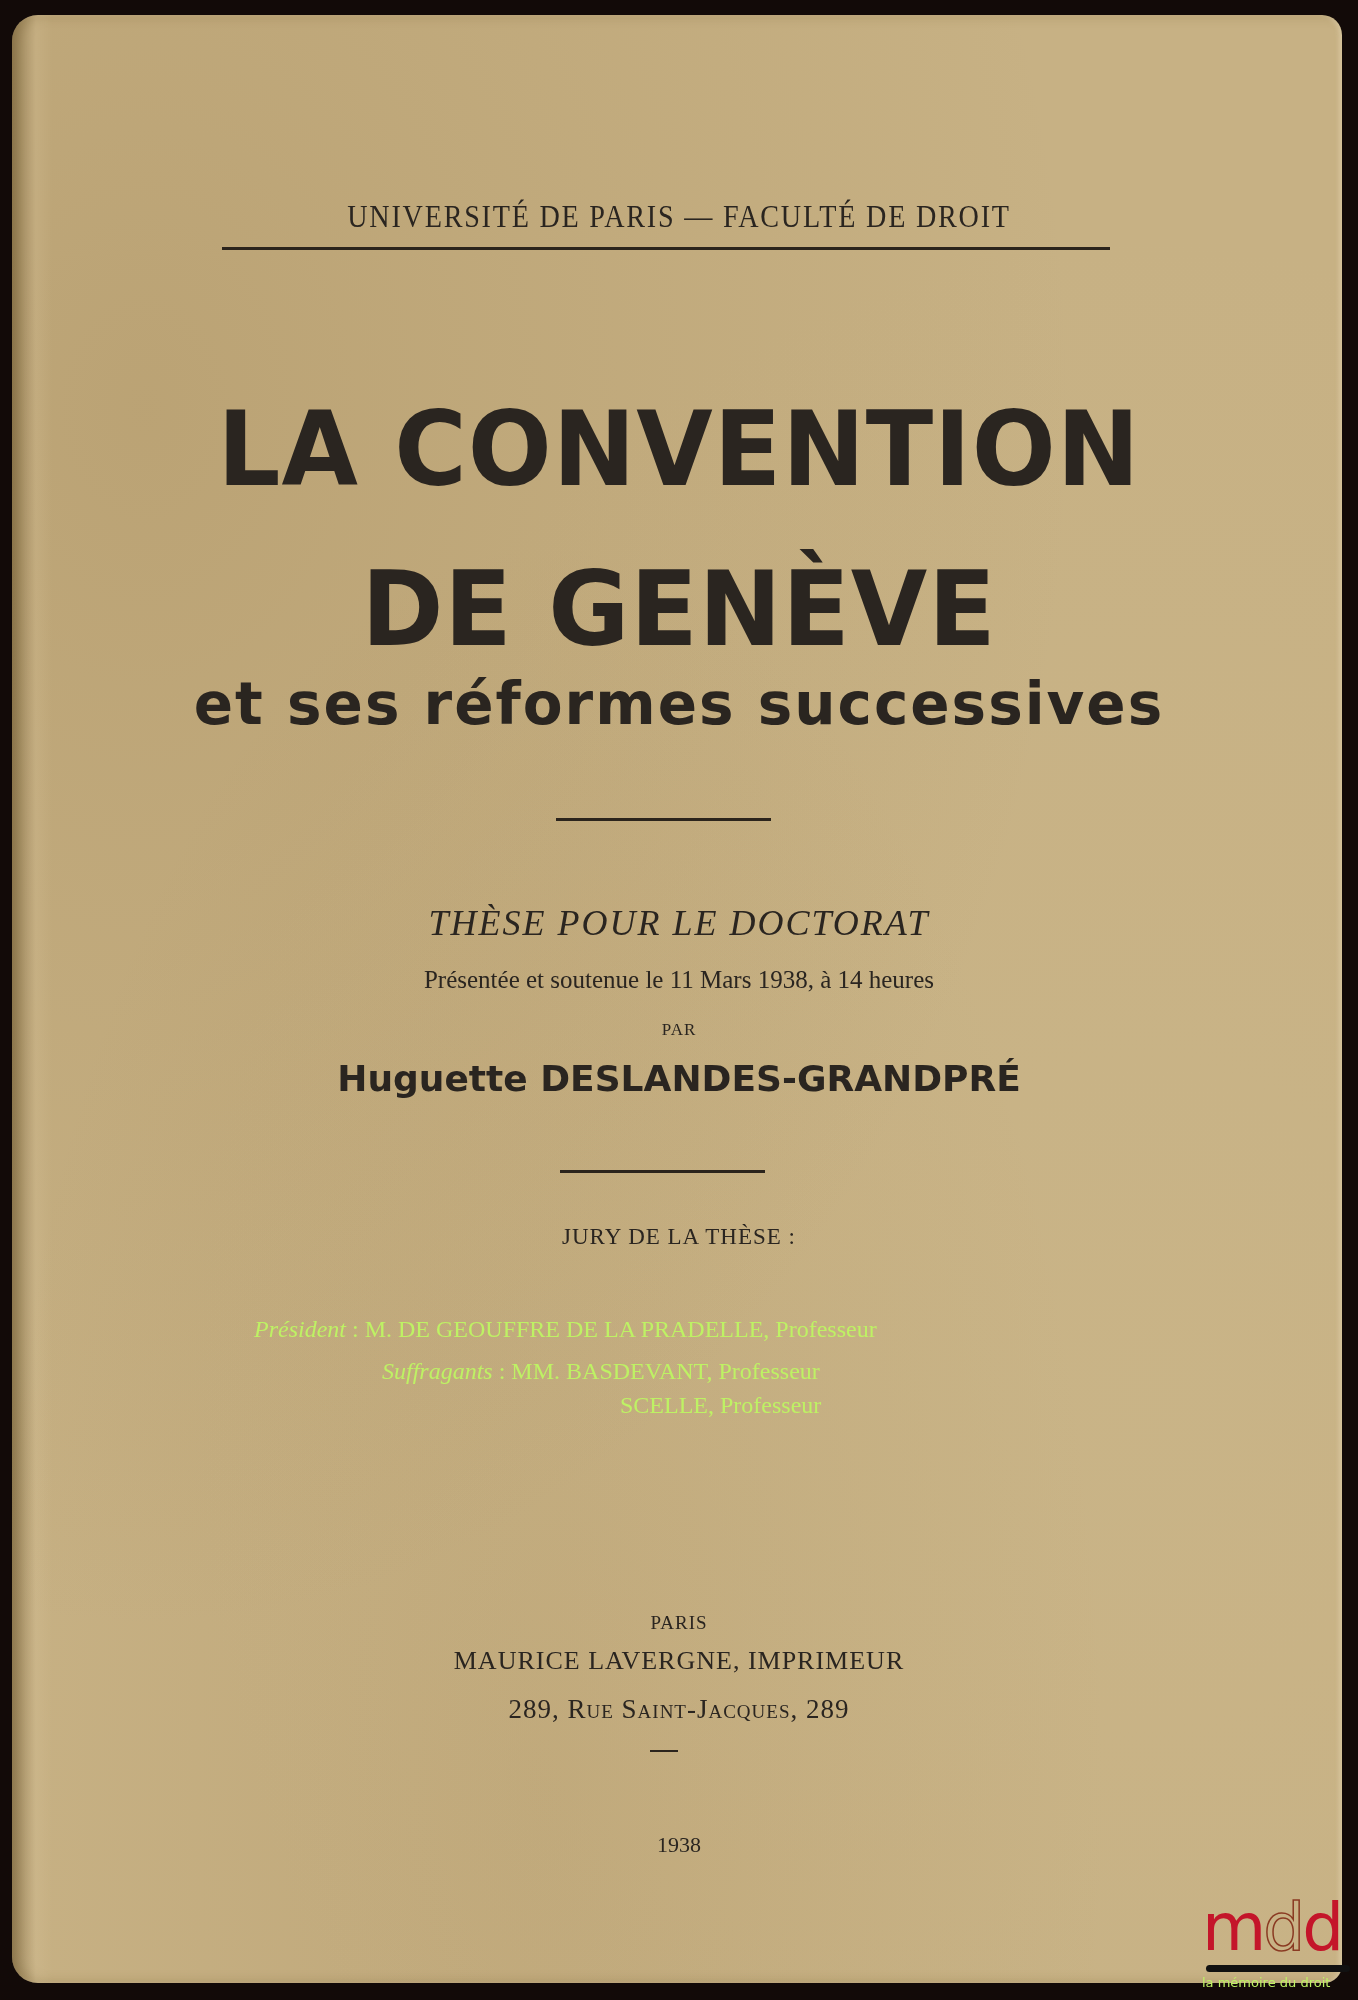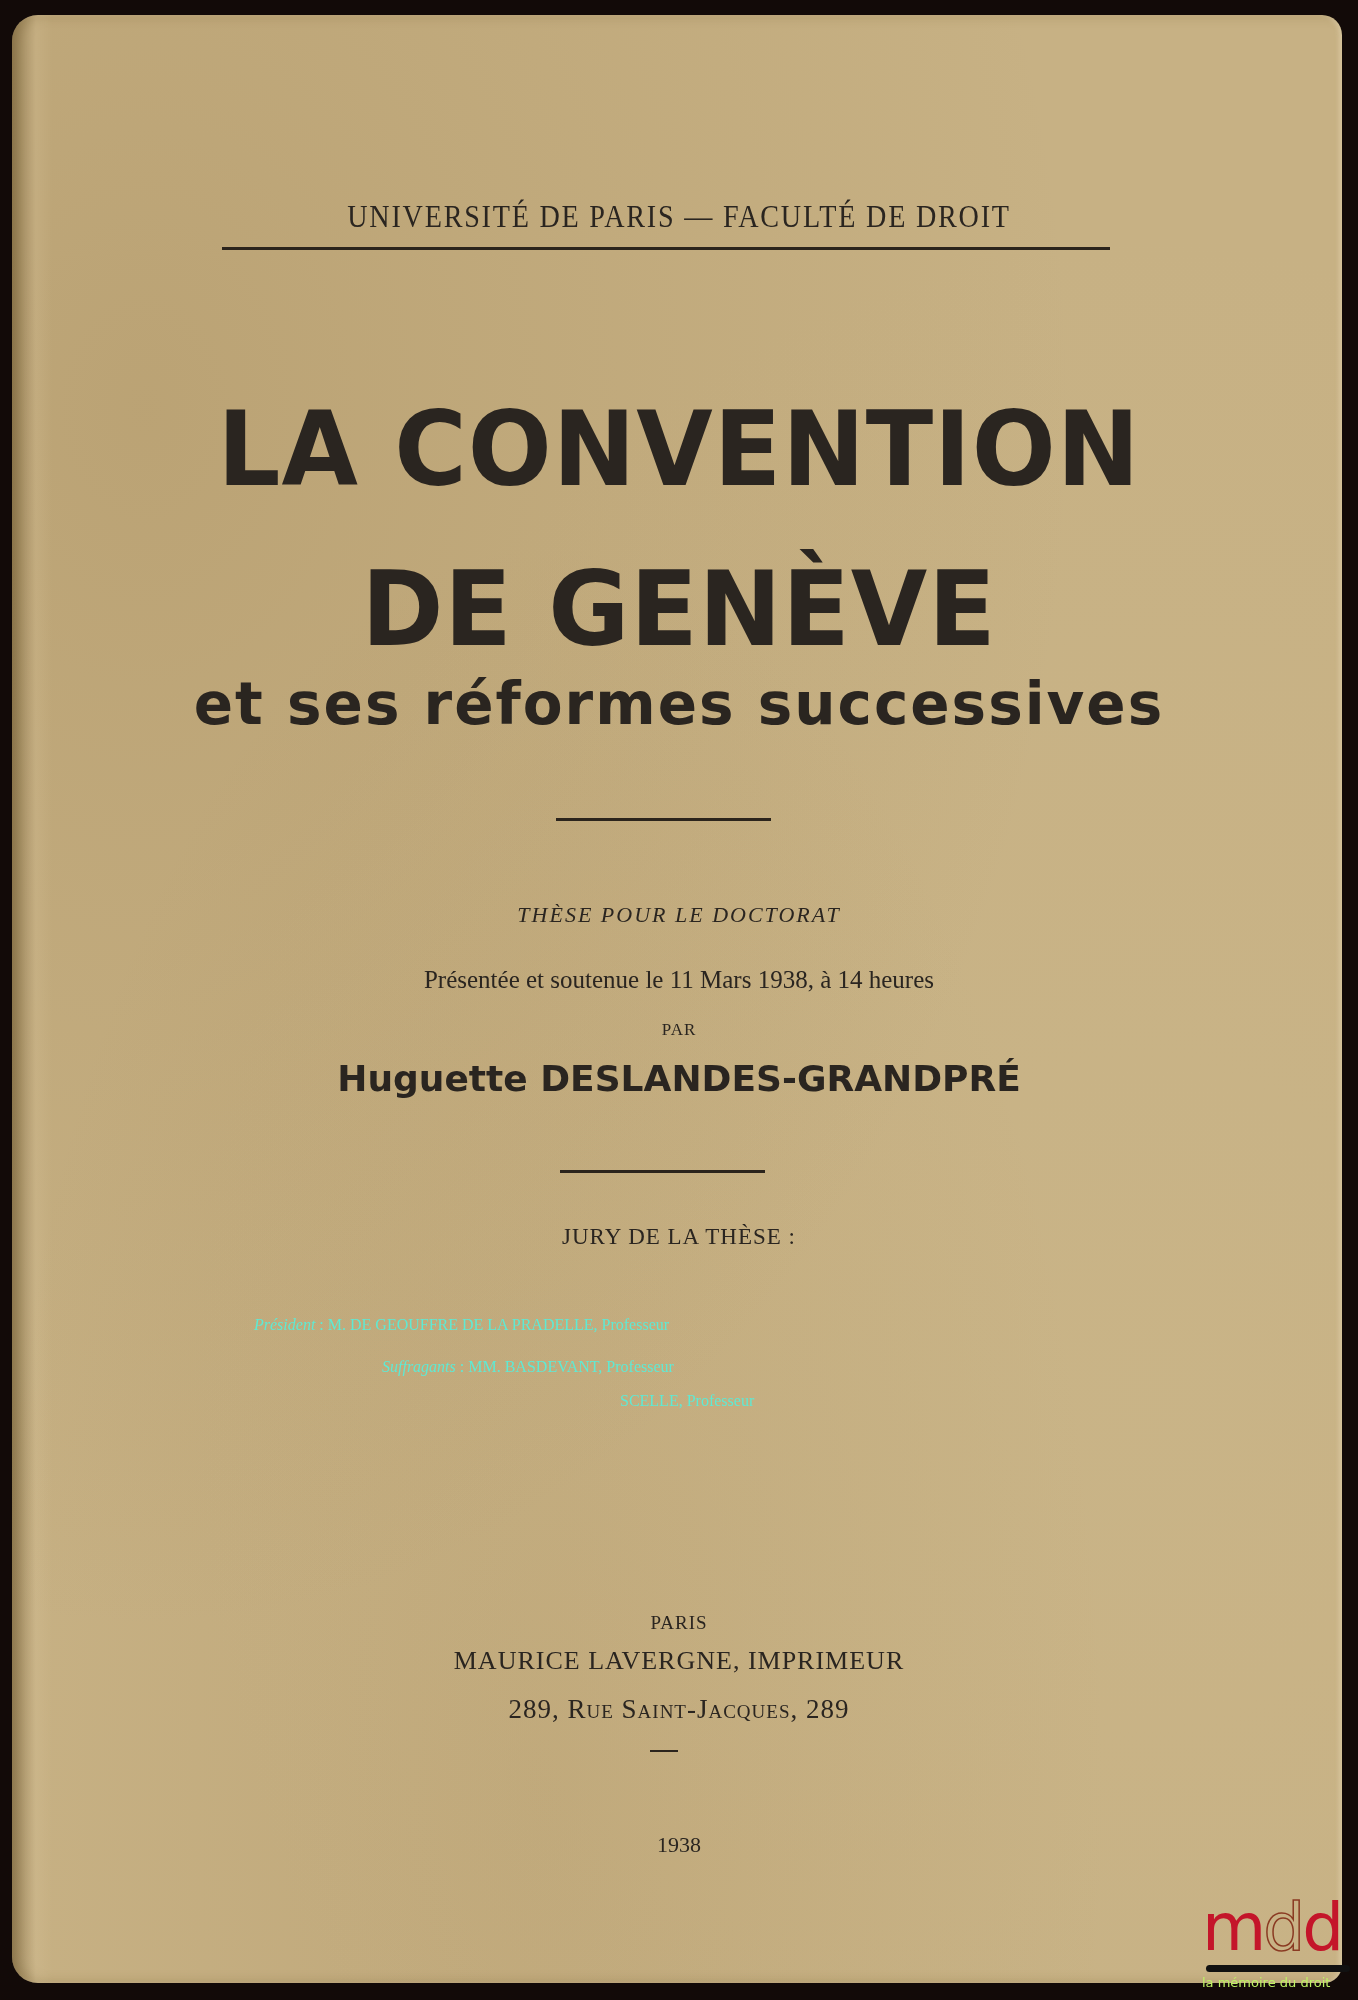--- a/index.html
+++ b/index.html
@@ -19,26 +19,26 @@
     border-radius:26px 0 0 26px; }
   .c { position:absolute; left:0; width:1358px; text-align:center; color:#2a2520; }
   .serif { font-family:"Liberation Serif", "DejaVu Serif", serif; }
   .sans { font-family:"DejaVu Sans", "Liberation Sans", sans-serif; font-weight:bold; }
   .univ { top:198px; font-size:32px; letter-spacing:2px; transform:scaleX(0.88); }
   .univ-rule { position:absolute; left:222px; top:247px; width:888px; height:3px; background:#2b241c; }
   .title1 { top:388px; font-size:104px; letter-spacing:1px; transform:scaleX(0.95); }
   .title2 { top:548px; font-size:104px; letter-spacing:1px; transform:scaleX(0.95); }
   .subtitle { top:670px; font-size:58px; letter-spacing:2px; }
   .rule { position:absolute; height:3px; background:#2b241c; }
-  .thesis { top:902px; font-size:22px; font-style:italic; letter-spacing:2px; }
+  .thesis { top:902px; font-size:36px; font-style:italic; letter-spacing:2px; }
   .presented { top:966px; font-size:25px; }
   .par { top:1020px; font-size:17px; letter-spacing:1px; }
   .author { top:1058px; font-size:36px; }
   .jury { top:1224px; font-size:23px; letter-spacing:1px; }
-  .row { position:absolute; color:#5eead4; font-size:16px; white-space:nowrap; }
+  .row { position:absolute; color:#bef264; font-size:24px; white-space:nowrap; }
   .it { font-style:italic; }
   .paris { top:1612px; font-size:19px; letter-spacing:1px; }
   .printer { top:1646px; font-size:26px; letter-spacing:1px; }
   .address { top:1694px; font-size:27px; letter-spacing:1px; }
   .sc { font-variant:small-caps; }
   .year { top:1832px; font-size:22px; }
   .logo { position:absolute; left:1202px; top:1895px; width:150px; height:105px; }
   .logo .mdd { position:absolute; left:0; top:0; font-family:"DejaVu Sans", sans-serif; font-size:66px; color:#c4152a; letter-spacing:-3px; line-height:66px; }
   .logo .mdd .mid { color:transparent; -webkit-text-stroke:1.5px #8a3a22; }
   .logo .bar { position:absolute; left:4px; top:70px; width:144px; height:7px; background:#111; border-radius:4px; }

